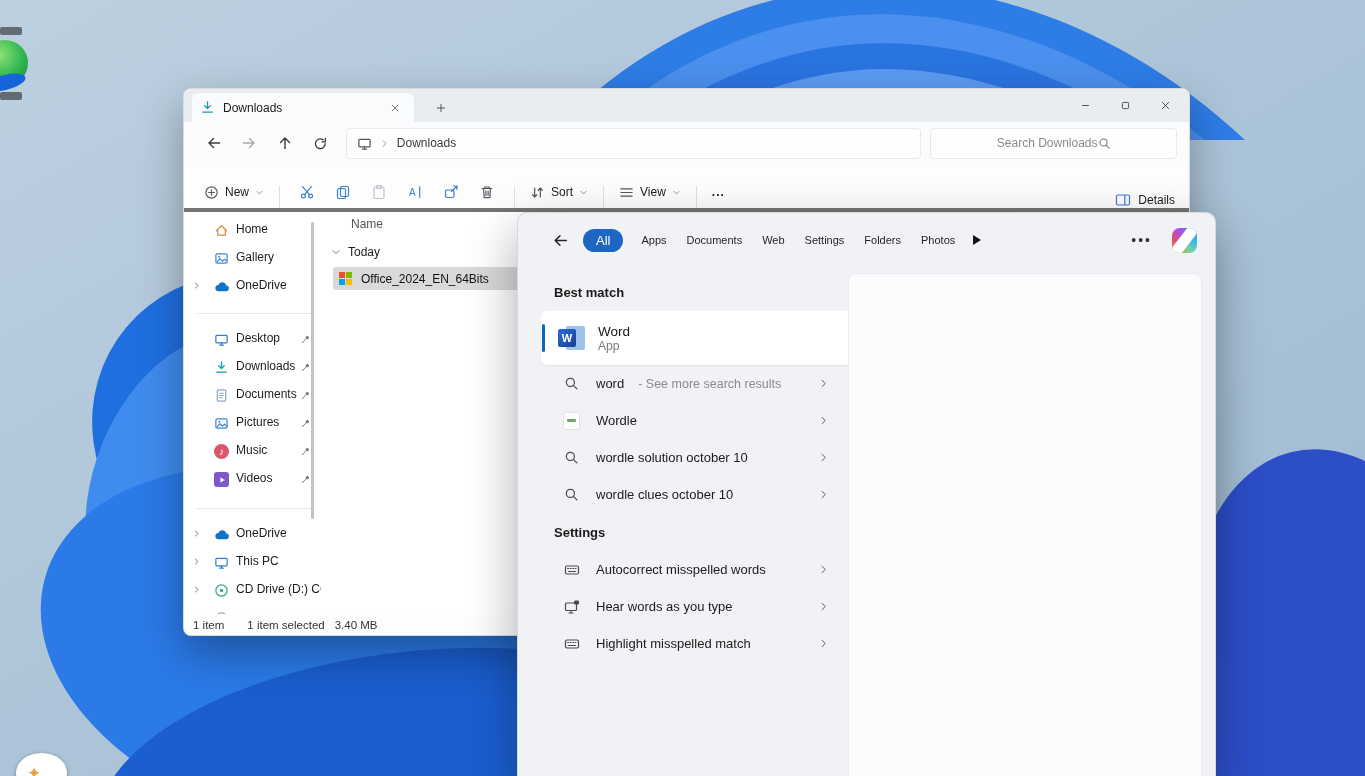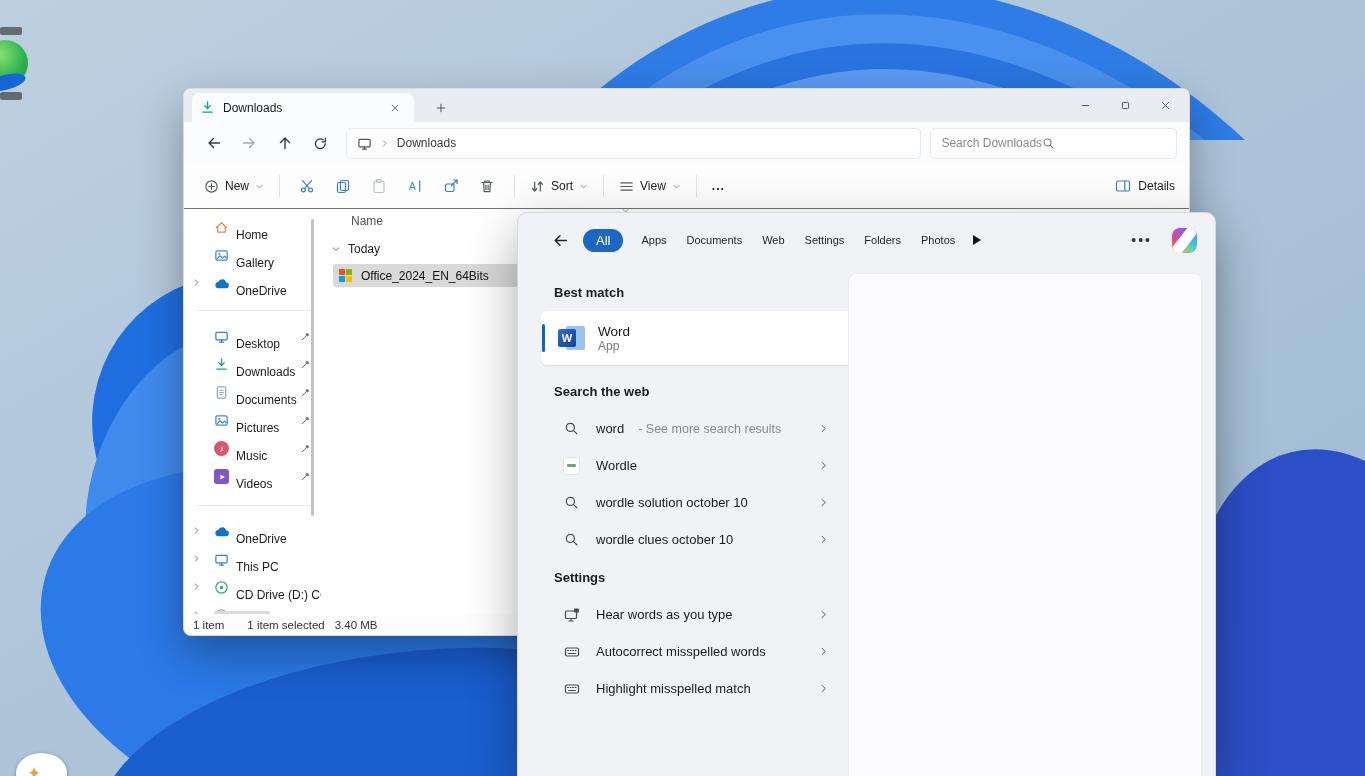--- a/index.html
+++ b/index.html
@@ -31,37 +31,37 @@
   .newtab{margin-left:16px;margin-bottom:3px}
   .wc{position:absolute;right:4px;top:0;height:32px;display:flex}
   .wc>div{width:40px;display:flex;align-items:center;justify-content:center;color:#333}
 
   .navbar{height:42px;background:#fbfcfd;display:flex;align-items:center;padding:0 12px}
   .nbtn{width:36px;height:30px;display:flex;align-items:center;justify-content:center}
   .addr{width:562px;height:29px;background:#fefefe;border:1px solid #e7e9eb;border-radius:4px;
     display:flex;align-items:center;gap:8px;padding:0 10px;margin-left:8px}
   .addr .txt{font-size:12px;color:#3a3a3a}
   .sbox{width:228px;height:29px;background:#fefefe;border:1px solid #e7e9eb;border-radius:4px;
-    display:flex;align-items:center;justify-content:flex-start;padding:0 10px;margin-left:9px}
+    display:flex;align-items:center;justify-content:center;padding:0 10px;margin-left:9px}
   .sbox .ph{font-size:12px;color:#8b8b8b}
 
-  .cmdbar{height:44px;background:#fdfdfe;border-bottom:1px solid #737373;display:flex;
-    align-items:center;padding:0 14px}
+  .cmdbar{height:44px;background:#fdfdfe;border-bottom:4px solid #737373;display:flex;
+    align-items:flex-end;padding:0 14px}
   .cbtn{display:flex;align-items:center;gap:6px;font-size:12px;color:#1b1b1b;height:32px;padding:0 6px}
   .tdiv{width:1px;height:22px;background:#e1e1e1;margin:0 9px}
   .tico{width:36px;height:32px;display:flex;align-items:center;justify-content:center}
   .c-blue{color:#3d7ecb}.c-gray{color:#52595f}.c-dis{color:#bcc3ca}
   .details{margin-left:auto;display:flex;align-items:center;gap:7px;font-size:12px;color:#1b1b1b}
 
   .wbody{position:relative;height:406px;background:#fff;display:flex}
   .sidebar{width:137px;padding-top:5px;position:relative;overflow:hidden}
   .sitem{height:28px;position:relative;font-size:12px;color:#1b1b1b}
   .sitem .chev{position:absolute;left:8px;top:8px;color:#555}
   .sitem .ico{position:absolute;left:30px;top:6px}
-  .sitem .lbl{position:absolute;left:52px;top:14px;white-space:nowrap}
+  .sitem .lbl{position:absolute;left:52px;top:5px;white-space:nowrap}
   .sitem .pin{position:absolute;right:10px;top:8px;color:#777}
   .sdiv{height:1px;background:#e7e7e7;margin:12px 8px 12px 12px}
   .sscroll{position:absolute;left:127px;top:10px;width:3px;height:297px;background:#c2c2c2;border-radius:2px}
   .gbar{position:absolute;left:30px;top:9px;width:56px;height:7px;background:#d7dbe0;border-radius:2px}
 
   .filearea{flex:1;position:relative}
   .colhdr{position:relative;height:24px;display:flex;align-items:center}
   .colhdr .nm{margin-left:30px;font-size:12px;color:#555}
   .colchev{position:absolute;left:300px;top:-3px;color:#888}
   .grow{display:flex;align-items:center;height:22px;margin-top:5px;gap:7px;padding-left:10px;
@@ -593,21 +593,20 @@
         <span class="wicon">
           <span class="wpage"></span>
             <span class="wsq">W</span>
         </span>
         <span>
           <div class="ctitle">Word</div>
           <div class="csub">App</div>
         </span>
       </div>
 
-      <div class="phead mt">Search the web</div>
 
       <div class="prow">
         <span class="ric">
             <svg width="15" height="15" viewBox="0 0 16 16">
               <use href="#i-search"></use>
             </svg>
           </span>
         <span>word</span>
         <span class="suffix">- See more search results</span>
         <span class="rchev">
@@ -654,49 +653,49 @@
               <use href="#i-chevR"></use>
             </svg>
           </span>
       </div>
 
       <div class="phead mt2">Settings</div>
 
       <div class="prow">
         <span class="ric">
             <svg width="16" height="16" viewBox="0 0 16 16">
+              <use href="#i-keyboard"></use>
+            </svg>
+          </span>
+        <span>Autocorrect misspelled words</span>
+        <span class="rchev">
+            <svg width="11" height="11" viewBox="0 0 16 16">
+              <use href="#i-chevR"></use>
+            </svg>
+          </span>
+      </div>
+      <div class="prow">
+        <span class="ric">
+            <svg width="16" height="16" viewBox="0 0 16 16">
               <use href="#i-monspeech"></use>
             </svg>
           </span>
         <span>Hear words as you type</span>
         <span class="rchev">
             <svg width="11" height="11" viewBox="0 0 16 16">
               <use href="#i-chevR"></use>
             </svg>
           </span>
       </div>
       <div class="prow">
         <span class="ric">
             <svg width="16" height="16" viewBox="0 0 16 16">
               <use href="#i-keyboard"></use>
             </svg>
           </span>
-        <span>Autocorrect misspelled words</span>
-        <span class="rchev">
-            <svg width="11" height="11" viewBox="0 0 16 16">
-              <use href="#i-chevR"></use>
-            </svg>
-          </span>
-      </div>
-      <div class="prow">
-        <span class="ric">
-            <svg width="16" height="16" viewBox="0 0 16 16">
-              <use href="#i-keyboard"></use>
-            </svg>
-          </span>
         <span>Highlight misspelled match</span>
         <span class="rchev">
             <svg width="11" height="11" viewBox="0 0 16 16">
               <use href="#i-chevR"></use>
             </svg>
           </span>
       </div>
     </div>
 
     <div class="pright"></div>

